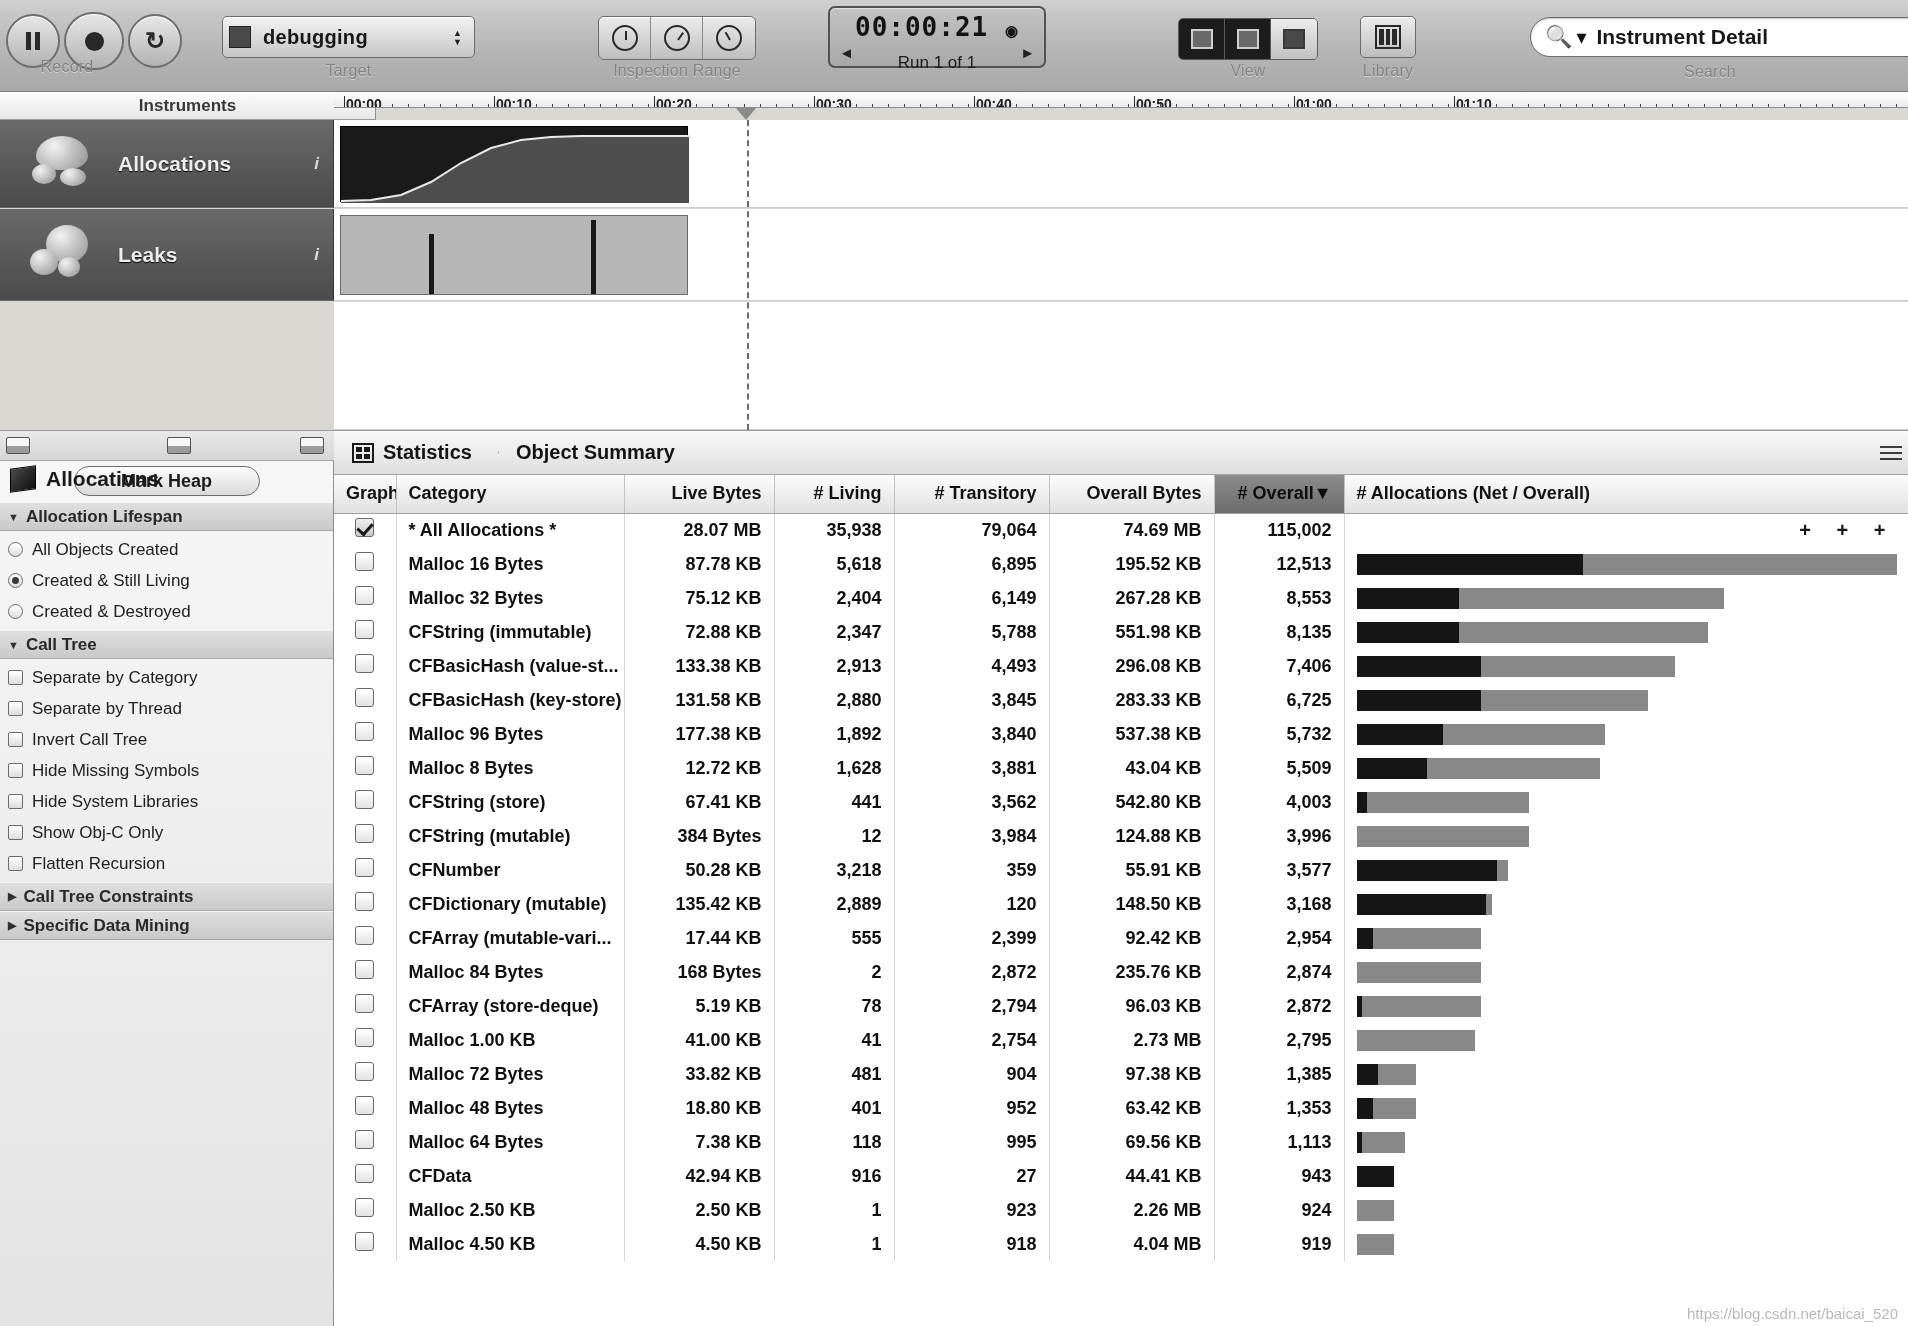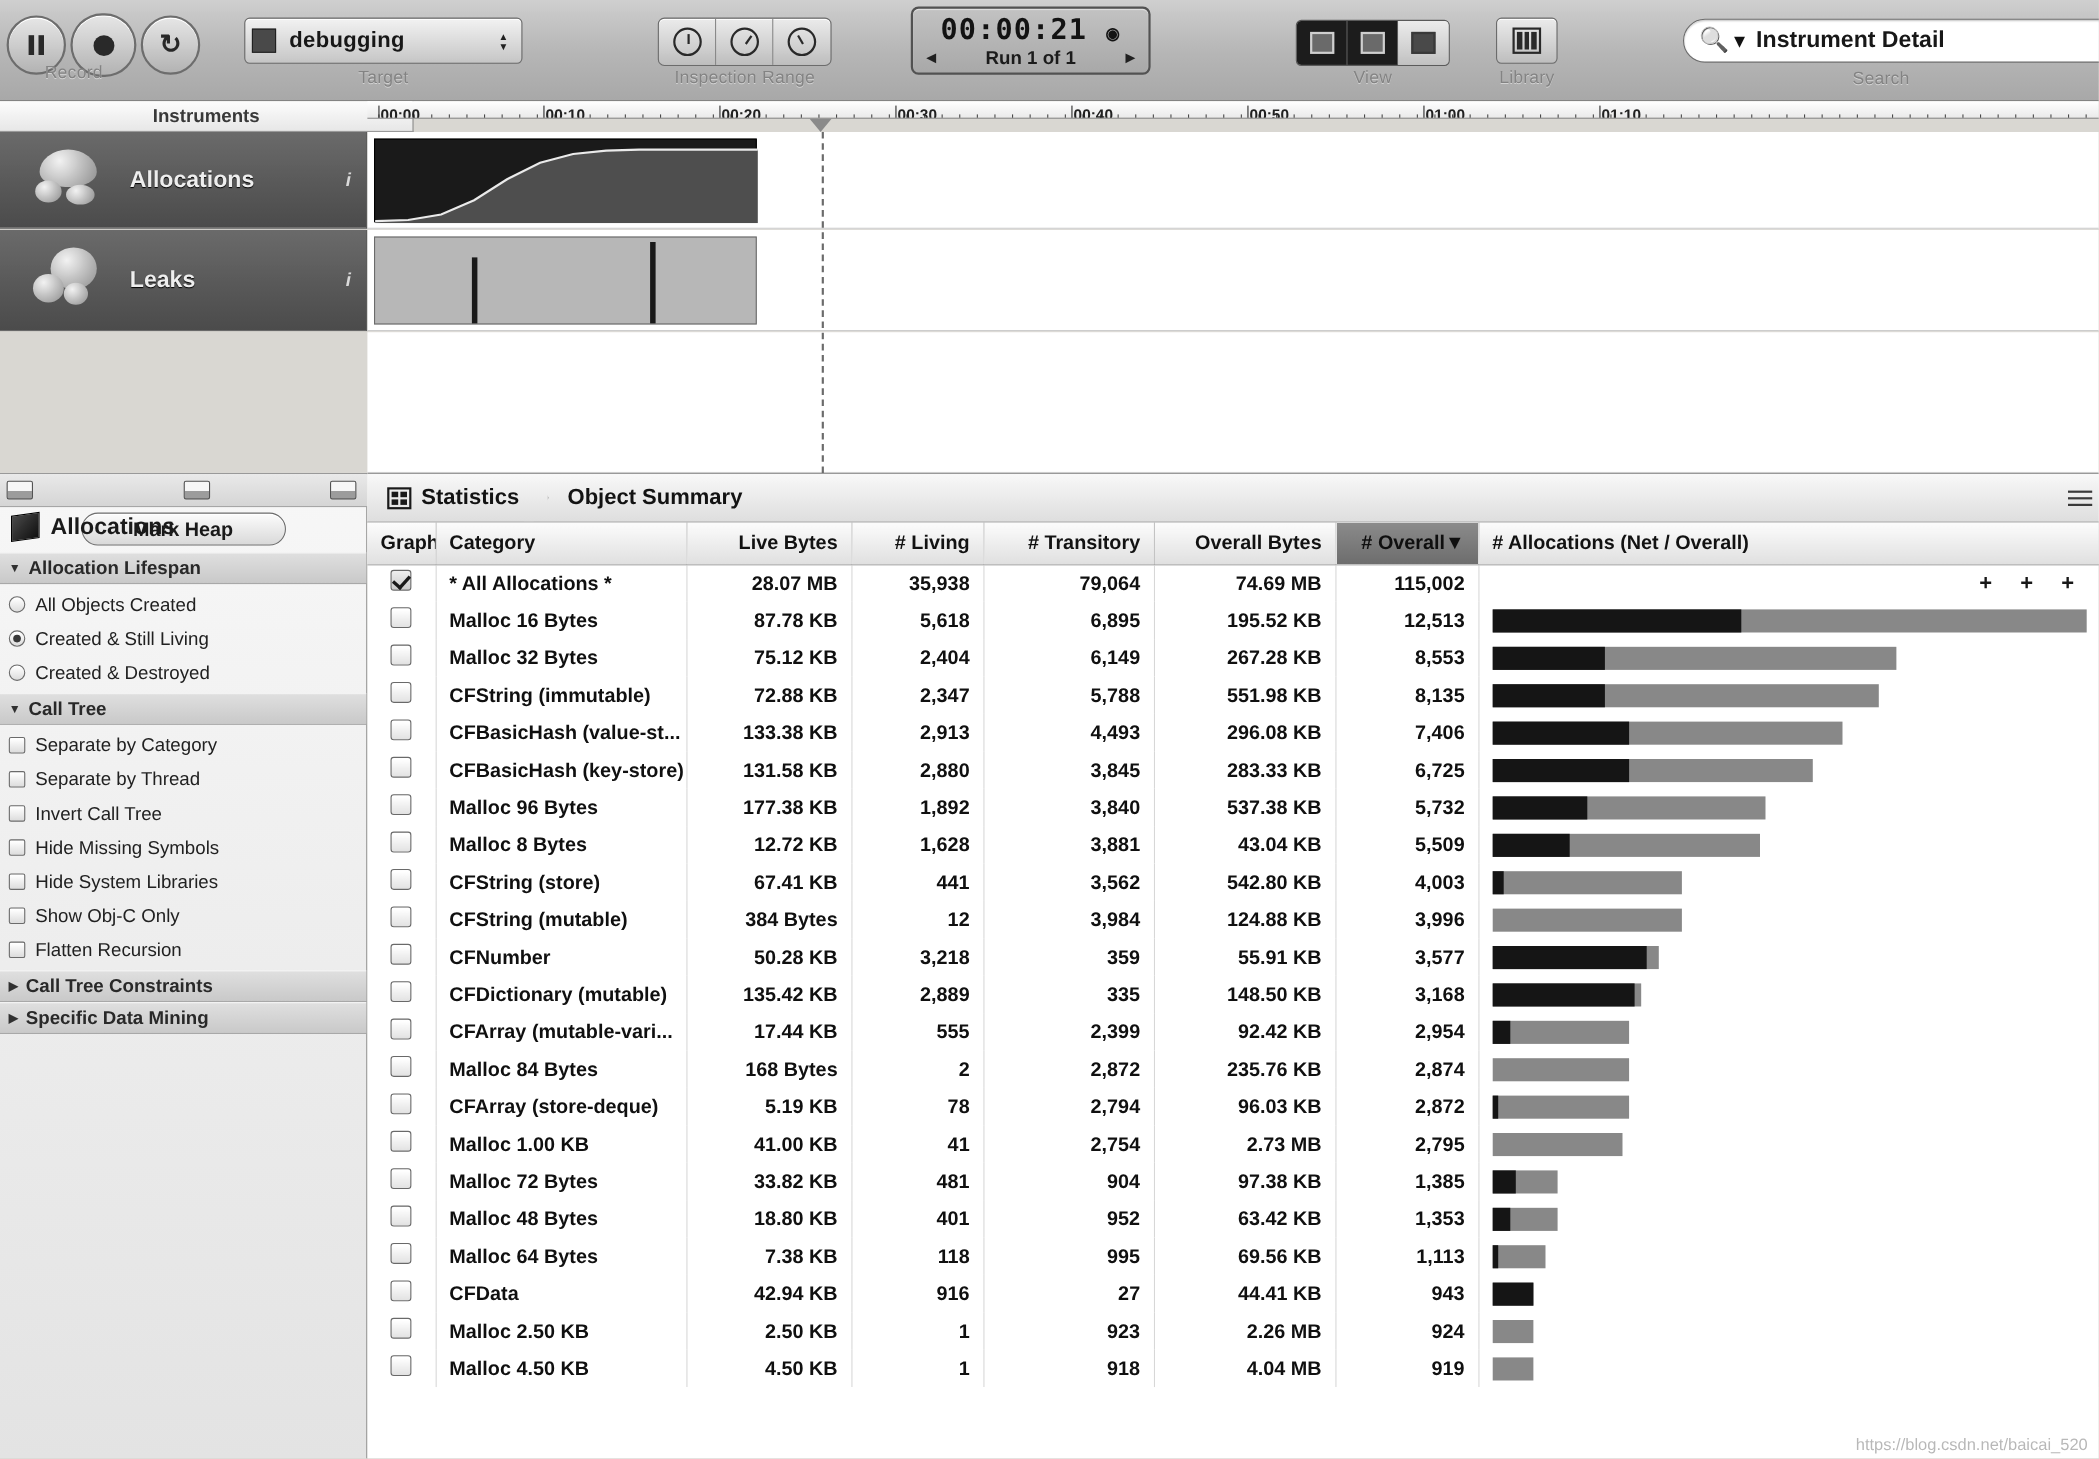--- a/index.html
+++ b/index.html
@@ -67,21 +67,21 @@
     background:linear-gradient(#c3c1bc,#a9a7a2);
     border:2px solid #55534f; position:relative;
     box-shadow:inset 0 1px 1px rgba(255,255,255,.5);
   }
   .timebox .t {
     text-align:center; font-family:"DejaVu Sans Mono", monospace;
     font-size:26px; font-weight:bold; color:#151515; margin-top:4px; letter-spacing:1px;
   }
   .timebox .t .mini { font-size:15px; font-family:"Liberation Sans",sans-serif; }
   .timebox .run {
-    text-align:center; font-size:17px; font-weight:bold; color:#1d1d1d; margin-top:1px;
+    text-align:center; font-size:17px; font-weight:normal; color:#1d1d1d; margin-top:11px;
   }
   .timebox .ar { position:absolute; bottom:5px; font-size:15px; color:#222; }
   .timebox .ar.l { left:9px; } .timebox .ar.r { right:9px; }
 
   .viewseg { display:flex; border:1px solid #5d5b57; border-radius:5px; overflow:hidden; }
   .viewseg > div { width:46px; height:40px; display:flex; align-items:center; justify-content:center; border-right:1px solid #5d5b57; }
   .viewseg > div:last-child{border-right:none;}
   .viewseg .on { background:#1e1e1e; }
   .viewseg .off { background:linear-gradient(#eceae5,#c2c0bb); }
   .vbox { width:22px; height:20px; border:2px solid #cfcdc8; background:#6a6a6a; }
@@ -777,21 +777,21 @@
                 <span class="bar-over" style="left: 0px; width: 151.2px;"></span>
                 <span class="bar-net" style="width: 140.4px;"></span>
               </span>
             </td>
           </tr>
           <tr>
             <td class="c"><span class="rowcbx"></span></td>
             <td class="l">CFDictionary (mutable)</td>
             <td>135.42 KB</td>
             <td>2,889</td>
-            <td>335</td>
+            <td>120</td>
             <td>148.50 KB</td>
             <td>3,168</td>
             <td class="graphcell">
               <span class="barwrap">
                 <span class="bar-over" style="left: 0px; width: 135px;"></span>
                 <span class="bar-net" style="width: 129.6px;"></span>
               </span>
             </td>
           </tr>
           <tr>

